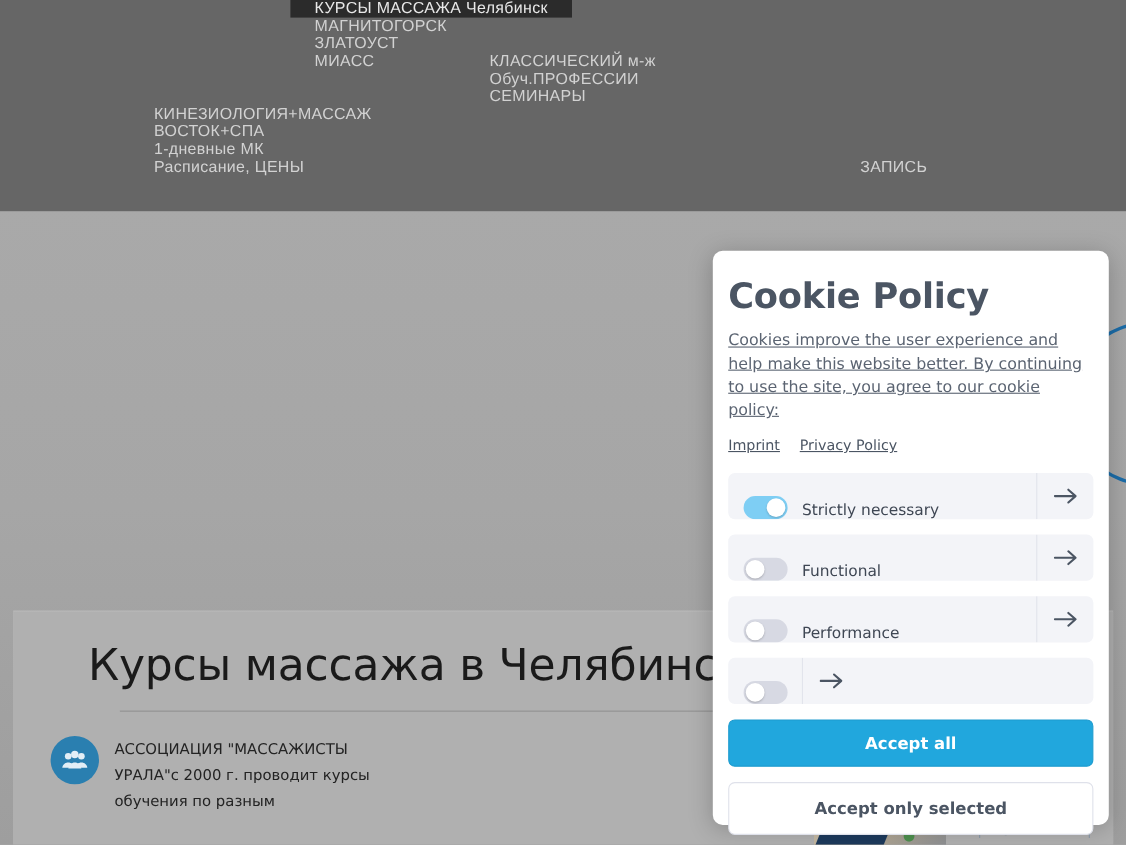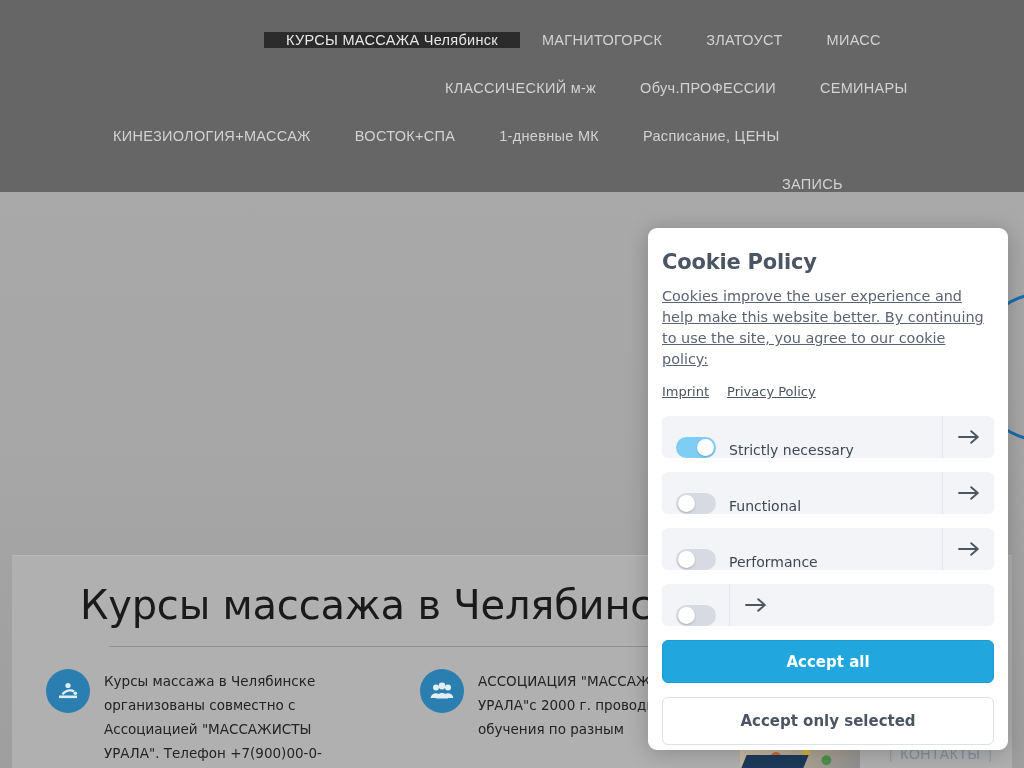--- a/index.html
+++ b/index.html
@@ -16,39 +16,40 @@
     position: absolute; inset: 0;
     background: linear-gradient(#ababab 0%, #a6a6a6 60%, #9e9e9e 100%);
   }
 
   
   #navbar {
     position: absolute; top: 0; left: 0; width: 1024px; height: 192px;
     background: #666666;
   }
   .nav-row {
-    display: flex; align-items: flex-end;
+    display: flex; align-items: flex-start;
     justify-content: flex-end;
     height: 48px;
     padding-right: 186px;
+    flex-direction: column;
   }
   .nav-item {
     display: flex; align-items: center; justify-content: center;
     padding: 0 22px;
     color: #d2d2d2;
     font-size: 14.5px;
     letter-spacing: .3px;
     white-space: nowrap;
     cursor: pointer;
   }
   .nav-item.active { background: #2b2b2b; color: #e8e8e8; }
   .nav-row.r1 { padding-right: 178px; justify-content: center; padding-left: 264px;}
   .nav-row.r1 { padding-left: 0; justify-content: flex-start; padding-left: 264px; }
   .nav-row.r2 { justify-content: flex-start; padding-left: 385px; margin-left: 38px; }
-  .nav-row.r3 { justify-content: flex-start; padding-left: 91px; }
+  .nav-row.r3 { justify-content: flex-start; padding-left: 118px; }
   .nav-row.r4 { justify-content: flex-start; padding-left: 760px; }
 
   
   #hero-arc {
     position: absolute; right: -96px; top: 292px;
     width: 150px; height: 150px;
     border: 3px solid #1b6ca8;
     border-radius: 50%;
   }
 
@@ -120,21 +121,21 @@
   #cookie-dialog {
     position: absolute; left: 648px; top: 228px;
     width: 360px; height: 522px;
     background: #ffffff;
     border-radius: 9px;
     box-shadow: 0 3px 22px rgba(0,0,0,.22);
     padding: 22px 14px 0 14px;
   }
   #cookie-title {
     font-family: "DejaVu Sans", sans-serif;
-    font-size: 21px; font-weight: bold;
+    font-size: 32px; font-weight: bold;
     color: #4b5563; letter-spacing: -.2px;
     margin: 0 0 12px 0;
   }
   #cookie-desc {
     font-family: "DejaVu Sans", sans-serif;
     font-size: 14.4px; line-height: 21px; color: #5b6472;
     margin-bottom: 14px;
     text-decoration: underline;
   }
   #cookie-links { display: flex; gap: 18px; margin-bottom: 17px; }
@@ -250,31 +251,20 @@
       </div>
     </nav>
 
     <div id="hero-arc"></div>
 
     <div id="content-card">
       <h1 id="content-title">Курсы массажа в Челябинске</h1>
       <div id="content-rule"></div>
 
       <div id="feature-row">
-        <div class="feature">
-          <div class="feature-icon">
-            <svg width="26" height="26" viewBox="0 0 26 26" aria-hidden="true">
-              <circle cx="13" cy="7.5" r="2.6" fill="#e2eef6"></circle>
-              <path d="M4 17.5h18v2.6H4z" fill="#e2eef6"></path>
-              <path d="M6.5 15.8c2.2-3 5.2-4.6 8.4-4.6 2 0 3.6.5 4.8 1.4l-1.4 2c-1-.7-2.1-1-3.4-1-2.5 0-4.7 1.2-6.4 3.4z" fill="#e2eef6"></path>
-              <circle cx="20.3" cy="15.2" r="1.8" fill="#e2eef6"></circle>
-            </svg>
-          </div>
-          <div class="feature-text">Курсы массажа в Челябинске организованы совместно с Ассоциацией "МАССАЖИСТЫ УРАЛА". Телефон +7(900)00-0-</div>
-        </div>
 
         <div class="feature">
           <div class="feature-icon">
             <svg width="26" height="26" viewBox="0 0 26 26" aria-hidden="true">
               <circle cx="7" cy="9.5" r="3" fill="#e2eef6"></circle>
               <circle cx="19" cy="9.5" r="3" fill="#e2eef6"></circle>
               <circle cx="13" cy="8" r="3.4" fill="#e2eef6"></circle>
               <path d="M1.6 20c.4-3 2.6-4.8 5.4-4.8S12 17 12.4 20z" fill="#e2eef6"></path>
               <path d="M13.6 20c.4-3 2.6-4.8 5.4-4.8S24 17 24.4 20z" fill="#e2eef6"></path>
               <path d="M7.1 20.6c.5-3.4 2.9-5.5 5.9-5.5s5.4 2.1 5.9 5.5z" fill="#e2eef6"></path>

